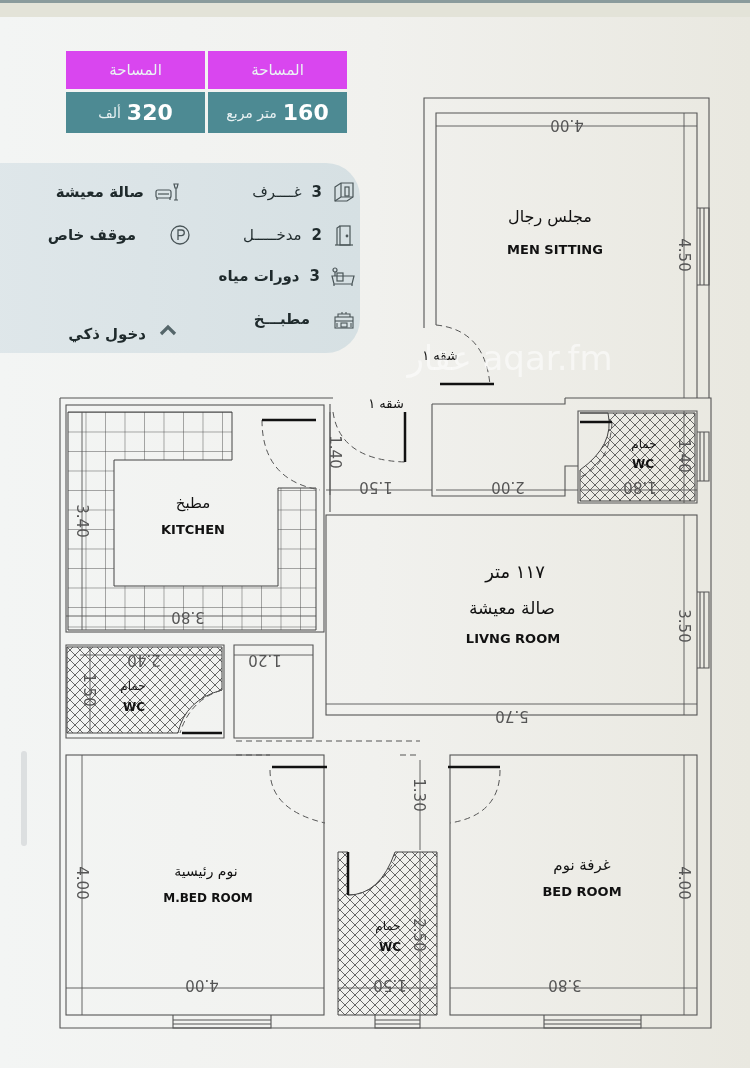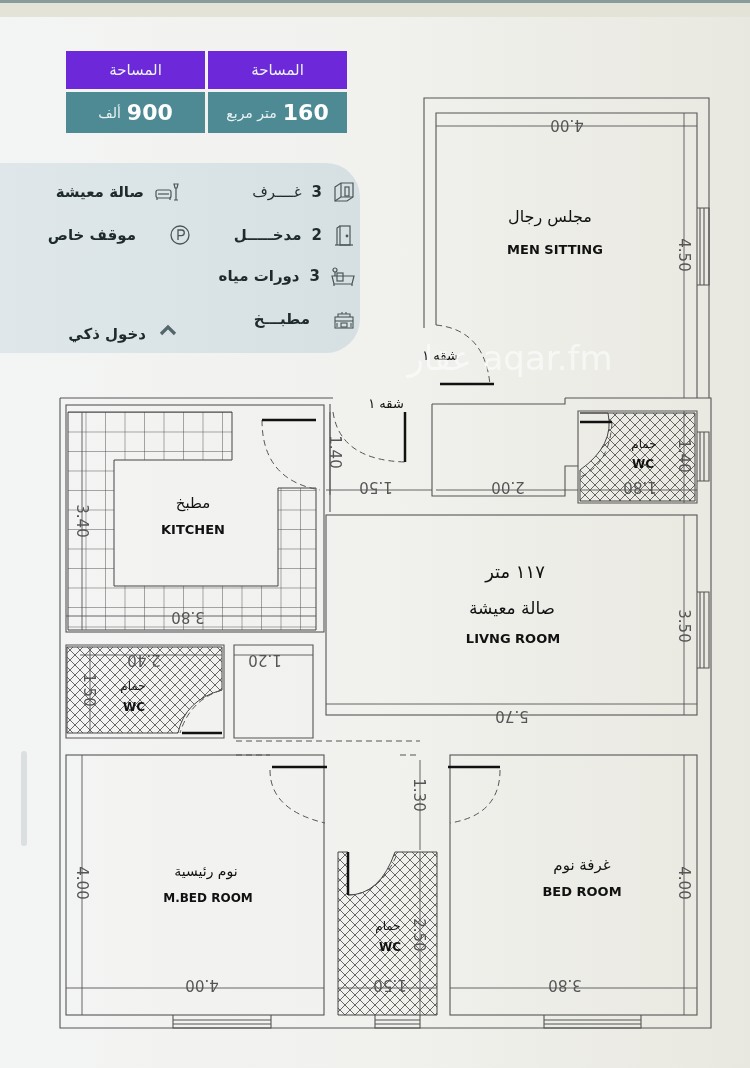--- a/index.html
+++ b/index.html
@@ -4,21 +4,21 @@
 <style>
   html,body{margin:0;padding:0;}
   body{width:750px;height:1068px;overflow:hidden;position:relative;
     background:linear-gradient(90deg,#f3f5f4 0%,#f1f1ee 50%,#e9e8e0 100%);
     font-family:"DejaVu Sans",sans-serif;}
   .topbar{position:absolute;left:0;top:0;width:750px;height:3px;background:#8a9b9c;}
   .topband{position:absolute;left:0;top:3px;width:750px;height:14px;background:#e3e3d8;}
   .price-table{position:absolute;left:66px;top:51px;width:282px;height:82px;
     display:grid;grid-template-columns:139px 139px;grid-template-rows:38px 41px;gap:3px;}
   .pt-cell{display:flex;align-items:center;justify-content:center;color:#eaf3f4;}
-  .pt-head{background:#6d28d9;font-size:15px;}
+  .pt-head{background:#d946ef;font-size:15px;}
   .pt-val{background:#4d8a93;gap:6px;direction:rtl;}
   .pt-num{font-size:22px;font-weight:bold;color:#fff;}
   .pt-unit{font-size:14px;color:#e9f2f3;}
   .features{position:absolute;left:-20px;top:163px;width:380px;height:190px;
     background:linear-gradient(90deg,#dfe7ea,#d6e0e3);border-radius:0 34px 34px 0;}
   .feat{position:absolute;display:flex;align-items:center;direction:rtl;gap:10px;
     font-size:15px;color:#1f2a2c;font-weight:bold;}
   .feat svg{flex:none;}
   .plan{position:absolute;left:0;top:0;}
   .scrollbar{position:absolute;left:21px;top:751px;width:6px;height:95px;background:#dcdfe0;border-radius:3px;}
@@ -27,21 +27,21 @@
 </head>
 <body>
 
 <div class="topbar"></div>
 <div class="topband"></div>
 
 <div class="price-table">
   <div class="pt-cell pt-head">المساحة</div>
   <div class="pt-cell pt-head">المساحة</div>
   <div class="pt-cell pt-val">
-    <span class="pt-num">900</span>
+    <span class="pt-num">320</span>
     <span class="pt-unit">ألف</span>
   </div>
   <div class="pt-cell pt-val">
     <span class="pt-num">160</span>
     <span class="pt-unit">متر مربع</span>
   </div>
 </div>
 
 <div class="features">
 
@@ -55,21 +55,21 @@
     <span style="font-weight:normal">غــــرف</span>
   </div>
   <div class="feat" style="right:4px;top:60px;">
     <svg width="24" height="24" viewBox="0 0 24 24" fill="none" stroke="#4a5558" stroke-width="1.2">
         <path d="M3 22 L21 22"></path>
         <rect x="8" y="3" width="10" height="19"></rect>
         <path d="M8 3 L5 5 L5 22"></path>
         <circle cx="15" cy="13" r="0.8" fill="#4a5558"></circle>
       </svg>
     <span>2</span>
-    <span style="font-weight:bold">مدخـــــل</span>
+    <span style="font-weight:normal">مدخـــــل</span>
   </div>
   <div class="feat" style="right:4px;top:101px;">
     <svg width="26" height="24" viewBox="0 0 26 24" fill="none" stroke="#4a5558" stroke-width="1.2">
         <path d="M2 12 L24 12 L22 20 L4 20 Z"></path>
         <rect x="7" y="9" width="6" height="8"></rect>
         <circle cx="5" cy="6" r="2"></circle>
         <path d="M5 8 L5 12"></path>
         <path d="M4 20 L4 22 M22 20 L22 22"></path>
       </svg>
     <span>3</span>

